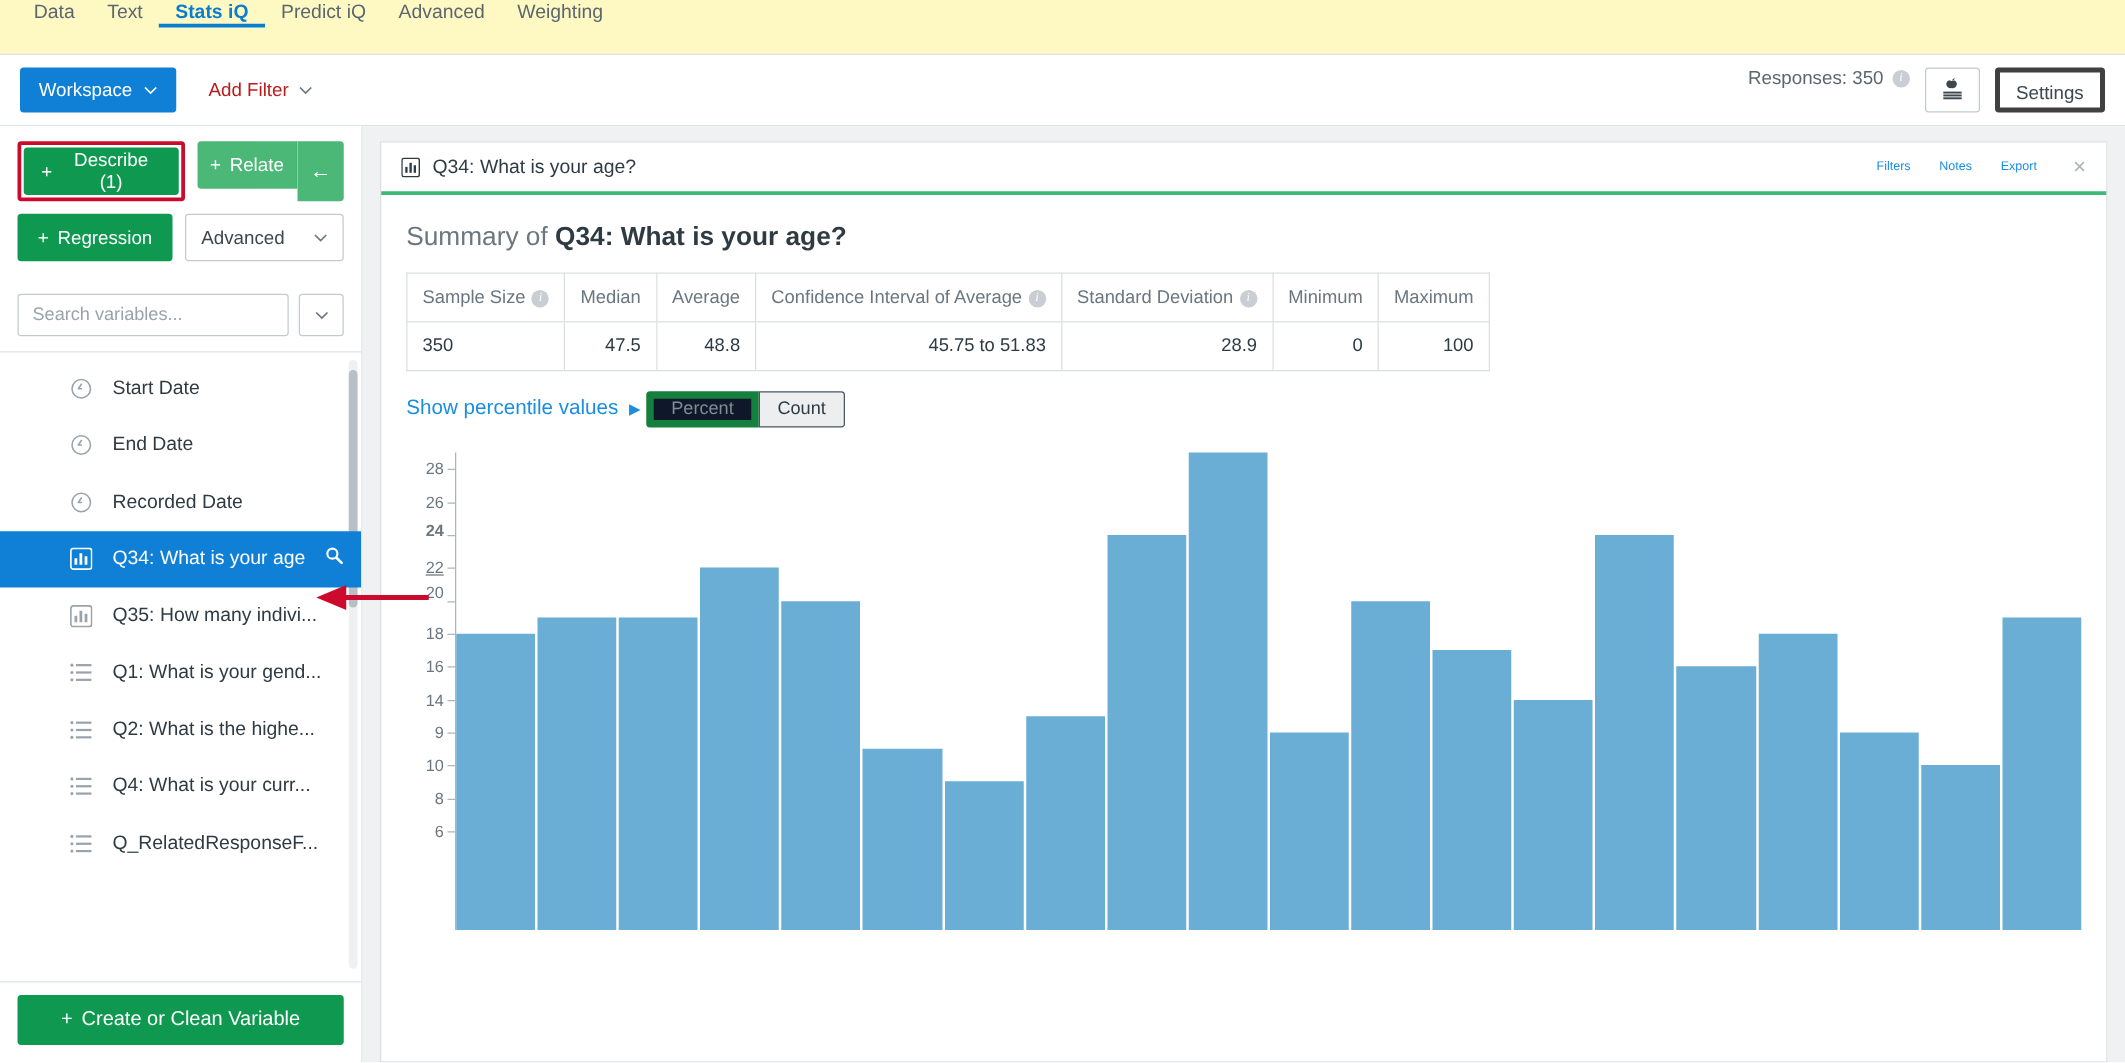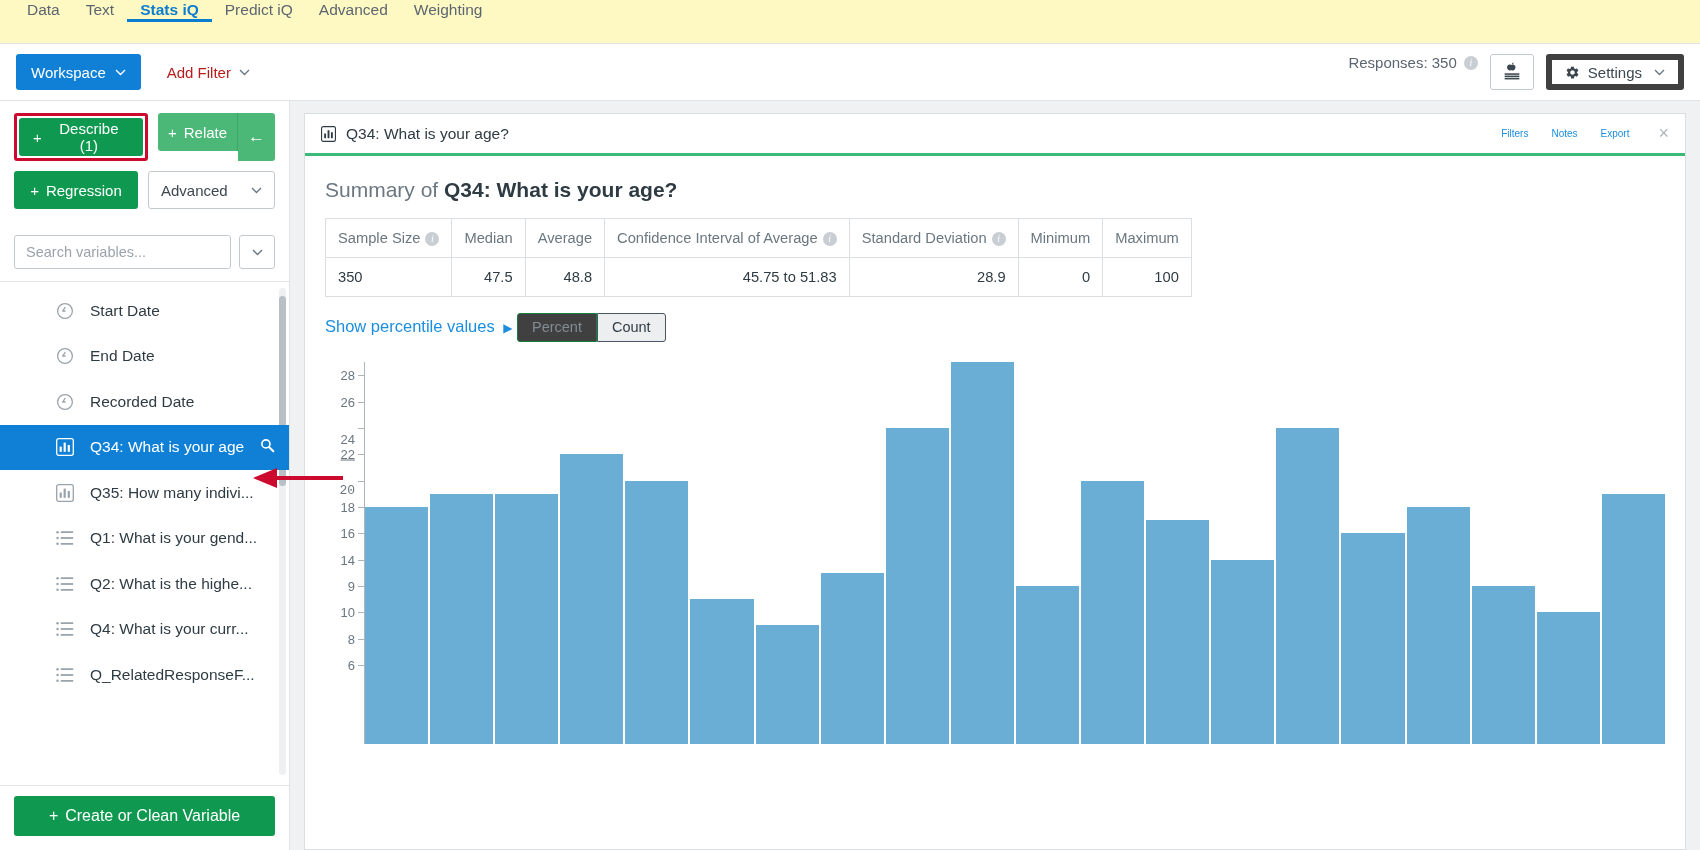--- a/index.html
+++ b/index.html
@@ -47,24 +47,25 @@
     width: 14px; height: 14px; border-radius: 50%; background: #c8ced3;
     color: #fff; font-size: 10px; line-height: 14px; text-align: center;
     font-style: italic; font-family: "Liberation Serif", serif; display: inline-block;
   }
   .icon-btn {
     width: 44px; height: 36px; border: 1px solid #c4cace; border-radius: 3px;
     background: #fff; display: flex; align-items: center; justify-content: center;
     cursor: pointer;
   }
   .btn-settings {
-    height: 36px; border: 6px solid #404040; border-radius: 3px; background: #fff;
+    height: 36px; border: 4px solid #404040; border-radius: 3px; background: #fff;
     display: flex; align-items: center; gap: 8px; padding: 0 13px;
     font-size: 15px; color: #3c4750; cursor: pointer;
     font-family: "Liberation Sans", sans-serif;
+    flex-direction: column;
   }
 
   
   .body-wrap { display: flex; height: calc(850px - 44px - 57px); }
 
   
   .sidebar {
     width: 290px; flex: 0 0 290px; background: #fff;
     border-right: 1px solid #dfe3e6; display: flex; flex-direction: column;
     position: relative;
@@ -160,22 +161,22 @@
   table.stats th .info-dot { margin-left: 5px; vertical-align: 1px; }
   td.num { text-align: right; }
   td.lft { text-align: left; }
 
   .percentile-link {
     color: #1b8ee0; font-size: 16.5px; margin: 20px 0 14px 0; display: inline-block;
     cursor: pointer;
   }
   .toggle-group { display: inline-flex; margin-bottom: 8px; }
   .toggle-btn {
-    height: 29px; padding: 0 14px; font-size: 14.5px; background: #404040;
-    border: 1px solid #15803d; display: flex; align-items: center; cursor: pointer;
+    height: 29px; padding: 0 14px; font-size: 14.5px; background: #0f172a;
+    border: 6px solid #15803d; display: flex; align-items: center; cursor: pointer;
     color: #828c94; font-family: "Liberation Sans", sans-serif;
   }
   .toggle-btn:first-child { border-radius: 3px 0 0 3px; }
   .toggle-btn:last-child { border-radius: 0 3px 3px 0; border-left: none; }
   .toggle-btn.on { background: #eceef0; border: 1px solid #4a5560; color: #2f3b43; }
 
   
   .chart-area { position: relative; margin-top: 12px; height: 420px; }
   .y-axis-labels {
     position: absolute; left: 0; top: 0; width: 30px; height: 382px;
@@ -479,23 +480,23 @@
 
         <div class="chart-area">
           <div class="y-axis-labels" id="yaxis">
               <div class="y-lab" style="top: 302.966px;">6</div>
               <div class="y-lab" style="top: 276.621px;">8</div>
               <div class="y-lab" style="top: 250.276px;">10</div>
               <div class="y-lab" style="top: 223.931px;">9</div>
               <div class="y-lab" style="top: 197.586px;">14</div>
               <div class="y-lab" style="top: 171.241px;">16</div>
               <div class="y-lab" style="top: 144.897px;">18</div>
-              <div class="y-lab" style="top: 128px; font-family: Liberation Mono, monospace;">20</div>
+              <div class="y-lab" style="top: 112px;">20</div>
               <div class="y-lab" style="top: 92.2069px; text-decoration: underline;">22</div>
-              <div class="y-lab" style="top: 77px;">24</div>
+              <div class="y-lab" style="top: 62px; font-weight: bold;">24</div>
               <div class="y-lab" style="top: 39.5172px;">26</div>
               <div class="y-lab" style="top: 13.1724px;">28</div>
             </div>
           <div class="axis-line"></div>
           <div class="bars" id="bars">
               <div class="bar" title="0-5: 18" style="height: 237.103px; background: rgb(106, 174, 214);"></div>
               <div class="bar" title="5-10: 19" style="height: 250.276px; background: rgb(106, 174, 214);"></div>
               <div class="bar" title="10-15: 19" style="height: 250.276px; background: rgb(106, 174, 214);"></div>
               <div class="bar" title="15-20: 22" style="height: 289.793px; background: rgb(106, 174, 214);"></div>
               <div class="bar" title="20-25: 20" style="height: 263.448px; background: rgb(106, 174, 214);"></div>

